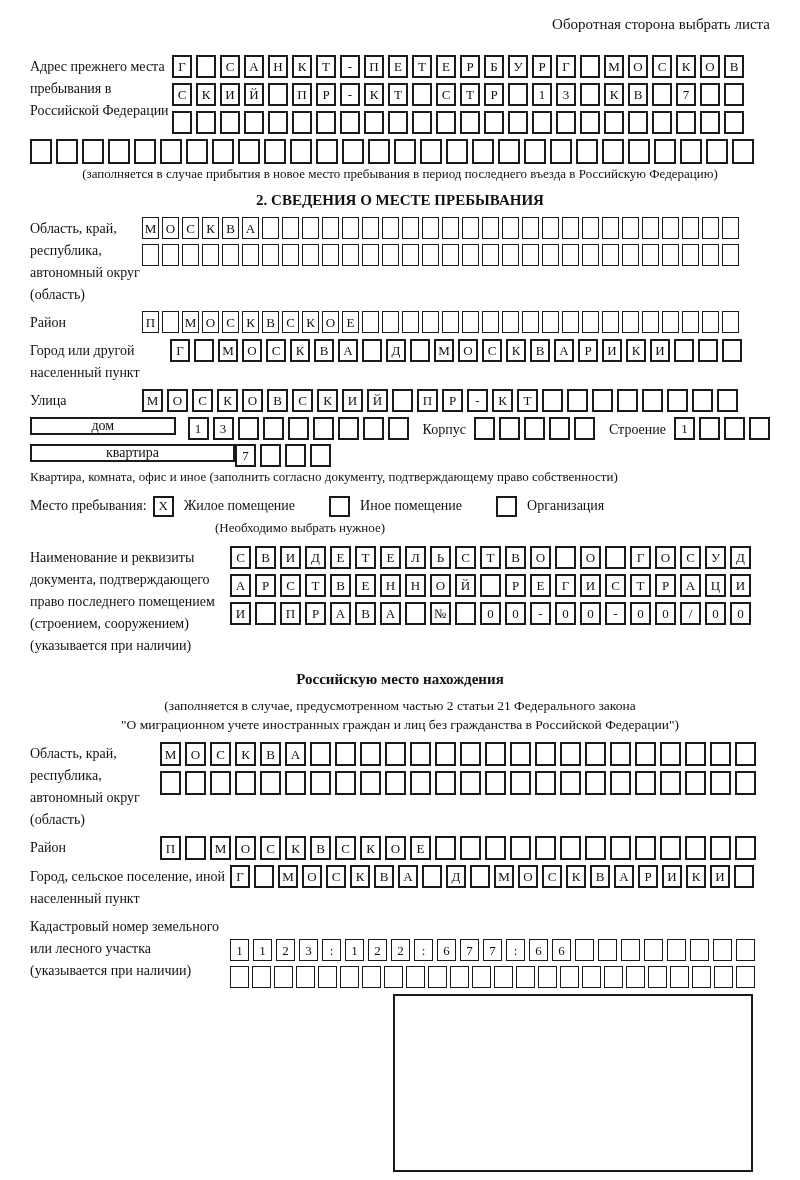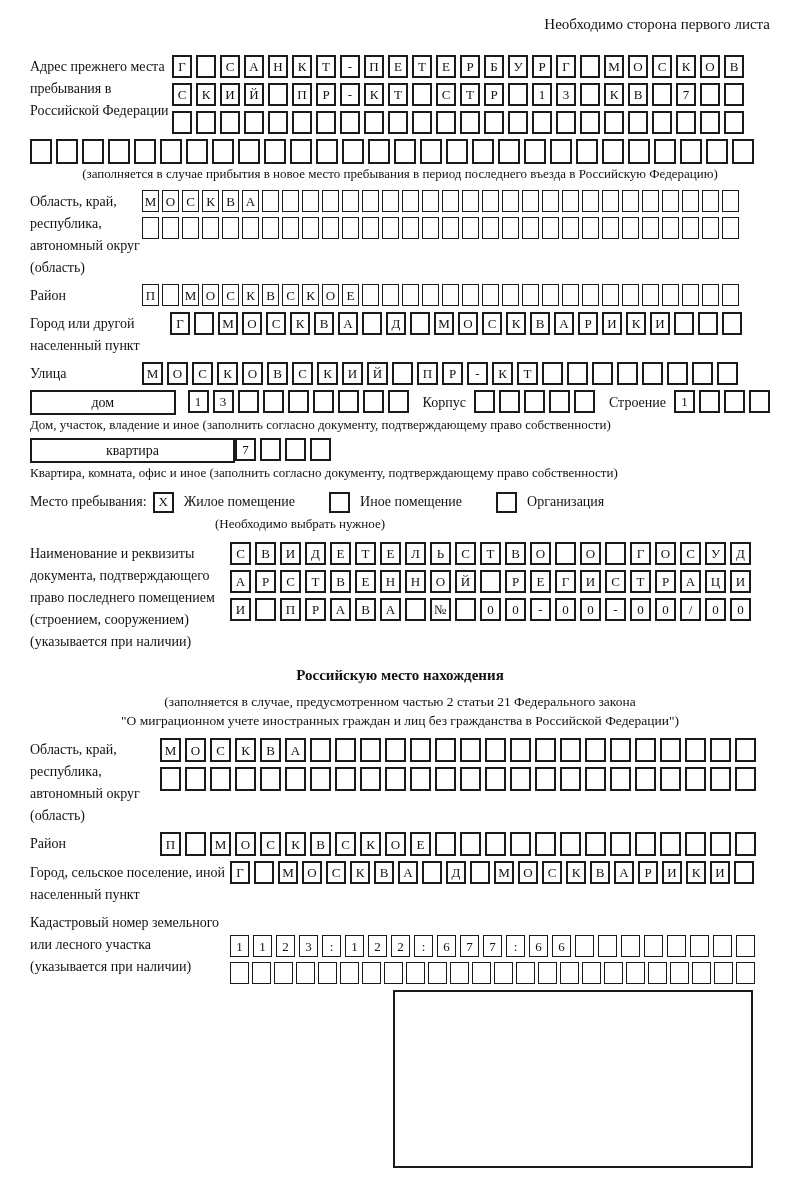--- a/index.html
+++ b/index.html
@@ -43,21 +43,21 @@
   .bxSm .cell { width:21px; height:23px; margin-right:4px; }
   .boxes .cell:last-child { margin-right:0; }
 
   .caption { font-size:13px; line-height:16px; }
   .caption.center { text-align:center; }
   .cap-indent { margin:2px 0 8px 0; }
 
   .sect-title { text-align:center; font-weight:bold; font-size:15px; margin:10px 0 8px 0; }
 
   .widebox {
-    border:2px solid #1a1a1a; height:25px; display:flex;
+    border:2px solid #1a1a1a; height:18px; display:flex;
     align-items:center; justify-content:center; font-size:14px;
   }
   .wb-dom { width:170px; margin-right:12px; }
   .wb-kv  { width:205px; }
   .inline-lbl { font-size:14px; margin:0 8px 0 14px; line-height:25px; }
 
   .stay-row { display:flex; align-items:center; margin:10px 0 2px 0; }
   .stay-row .label { padding-top:0; }
   .checkbox {
     width:21px; height:21px; border:2px solid #1a1a1a;
@@ -75,21 +75,21 @@
     margin:6px 0 6px 363px; background:#fff;
   }
 
   .mb2 { margin-bottom:2px; } .mb5 { margin-bottom:5px; } .mt4 { margin-top:4px; }
 </style>
 </head>
 <body>
 
 <div class="page">
 
-  <div class="header-note">Необходимо сторона первого листа</div>
+  <div class="header-note">Оборотная сторона выбрать листа</div>
 
   <div class="form-row">
     <div class="label lbl-w142">Адрес прежнего места пребывания в Российской Федерации</div>
     <div class="rows-col">
       <div class="boxes bx24">
           <span class="cell">Г</span>
           <span class="cell"></span>
           <span class="cell">С</span>
           <span class="cell">А</span>
           <span class="cell">Н</span>
@@ -192,20 +192,21 @@
       <span class="cell"></span>
       <span class="cell"></span>
       <span class="cell"></span>
       <span class="cell"></span>
       <span class="cell"></span>
       <span class="cell"></span>
       <span class="cell"></span>
     </div>
   <div class="caption center cap-indent">(заполняется в случае прибытия в новое место пребывания в период последнего въезда в Российскую Федерацию)</div>
 
+  <div class="sect-title">2. СВЕДЕНИЯ О МЕСТЕ ПРЕБЫВАНИЯ</div>
 
   <div class="form-row">
     <div class="label lbl-w112">Область, край, республика, автономный округ (область)</div>
     <div class="rows-col">
       <div class="boxes bx30">
           <span class="cell">М</span>
           <span class="cell">О</span>
           <span class="cell">С</span>
           <span class="cell">К</span>
           <span class="cell">В</span>
@@ -388,21 +389,20 @@
         <span class="cell"></span>
       </div>
     <div class="inline-lbl">Строение</div>
     <div class="boxes bxSm">
         <span class="cell">1</span>
         <span class="cell"></span>
         <span class="cell"></span>
         <span class="cell"></span>
       </div>
   </div>
-  <div class="caption mb5">Дом, участок, владение и иное (заполнить согласно документу, подтверждающему право собственности)</div>
 
   <div class="form-row vcenter mb2">
     <div class="widebox wb-kv">квартира</div>
     <div class="boxes bxSm">
         <span class="cell">7</span>
         <span class="cell"></span>
         <span class="cell"></span>
         <span class="cell"></span>
       </div>
   </div>

